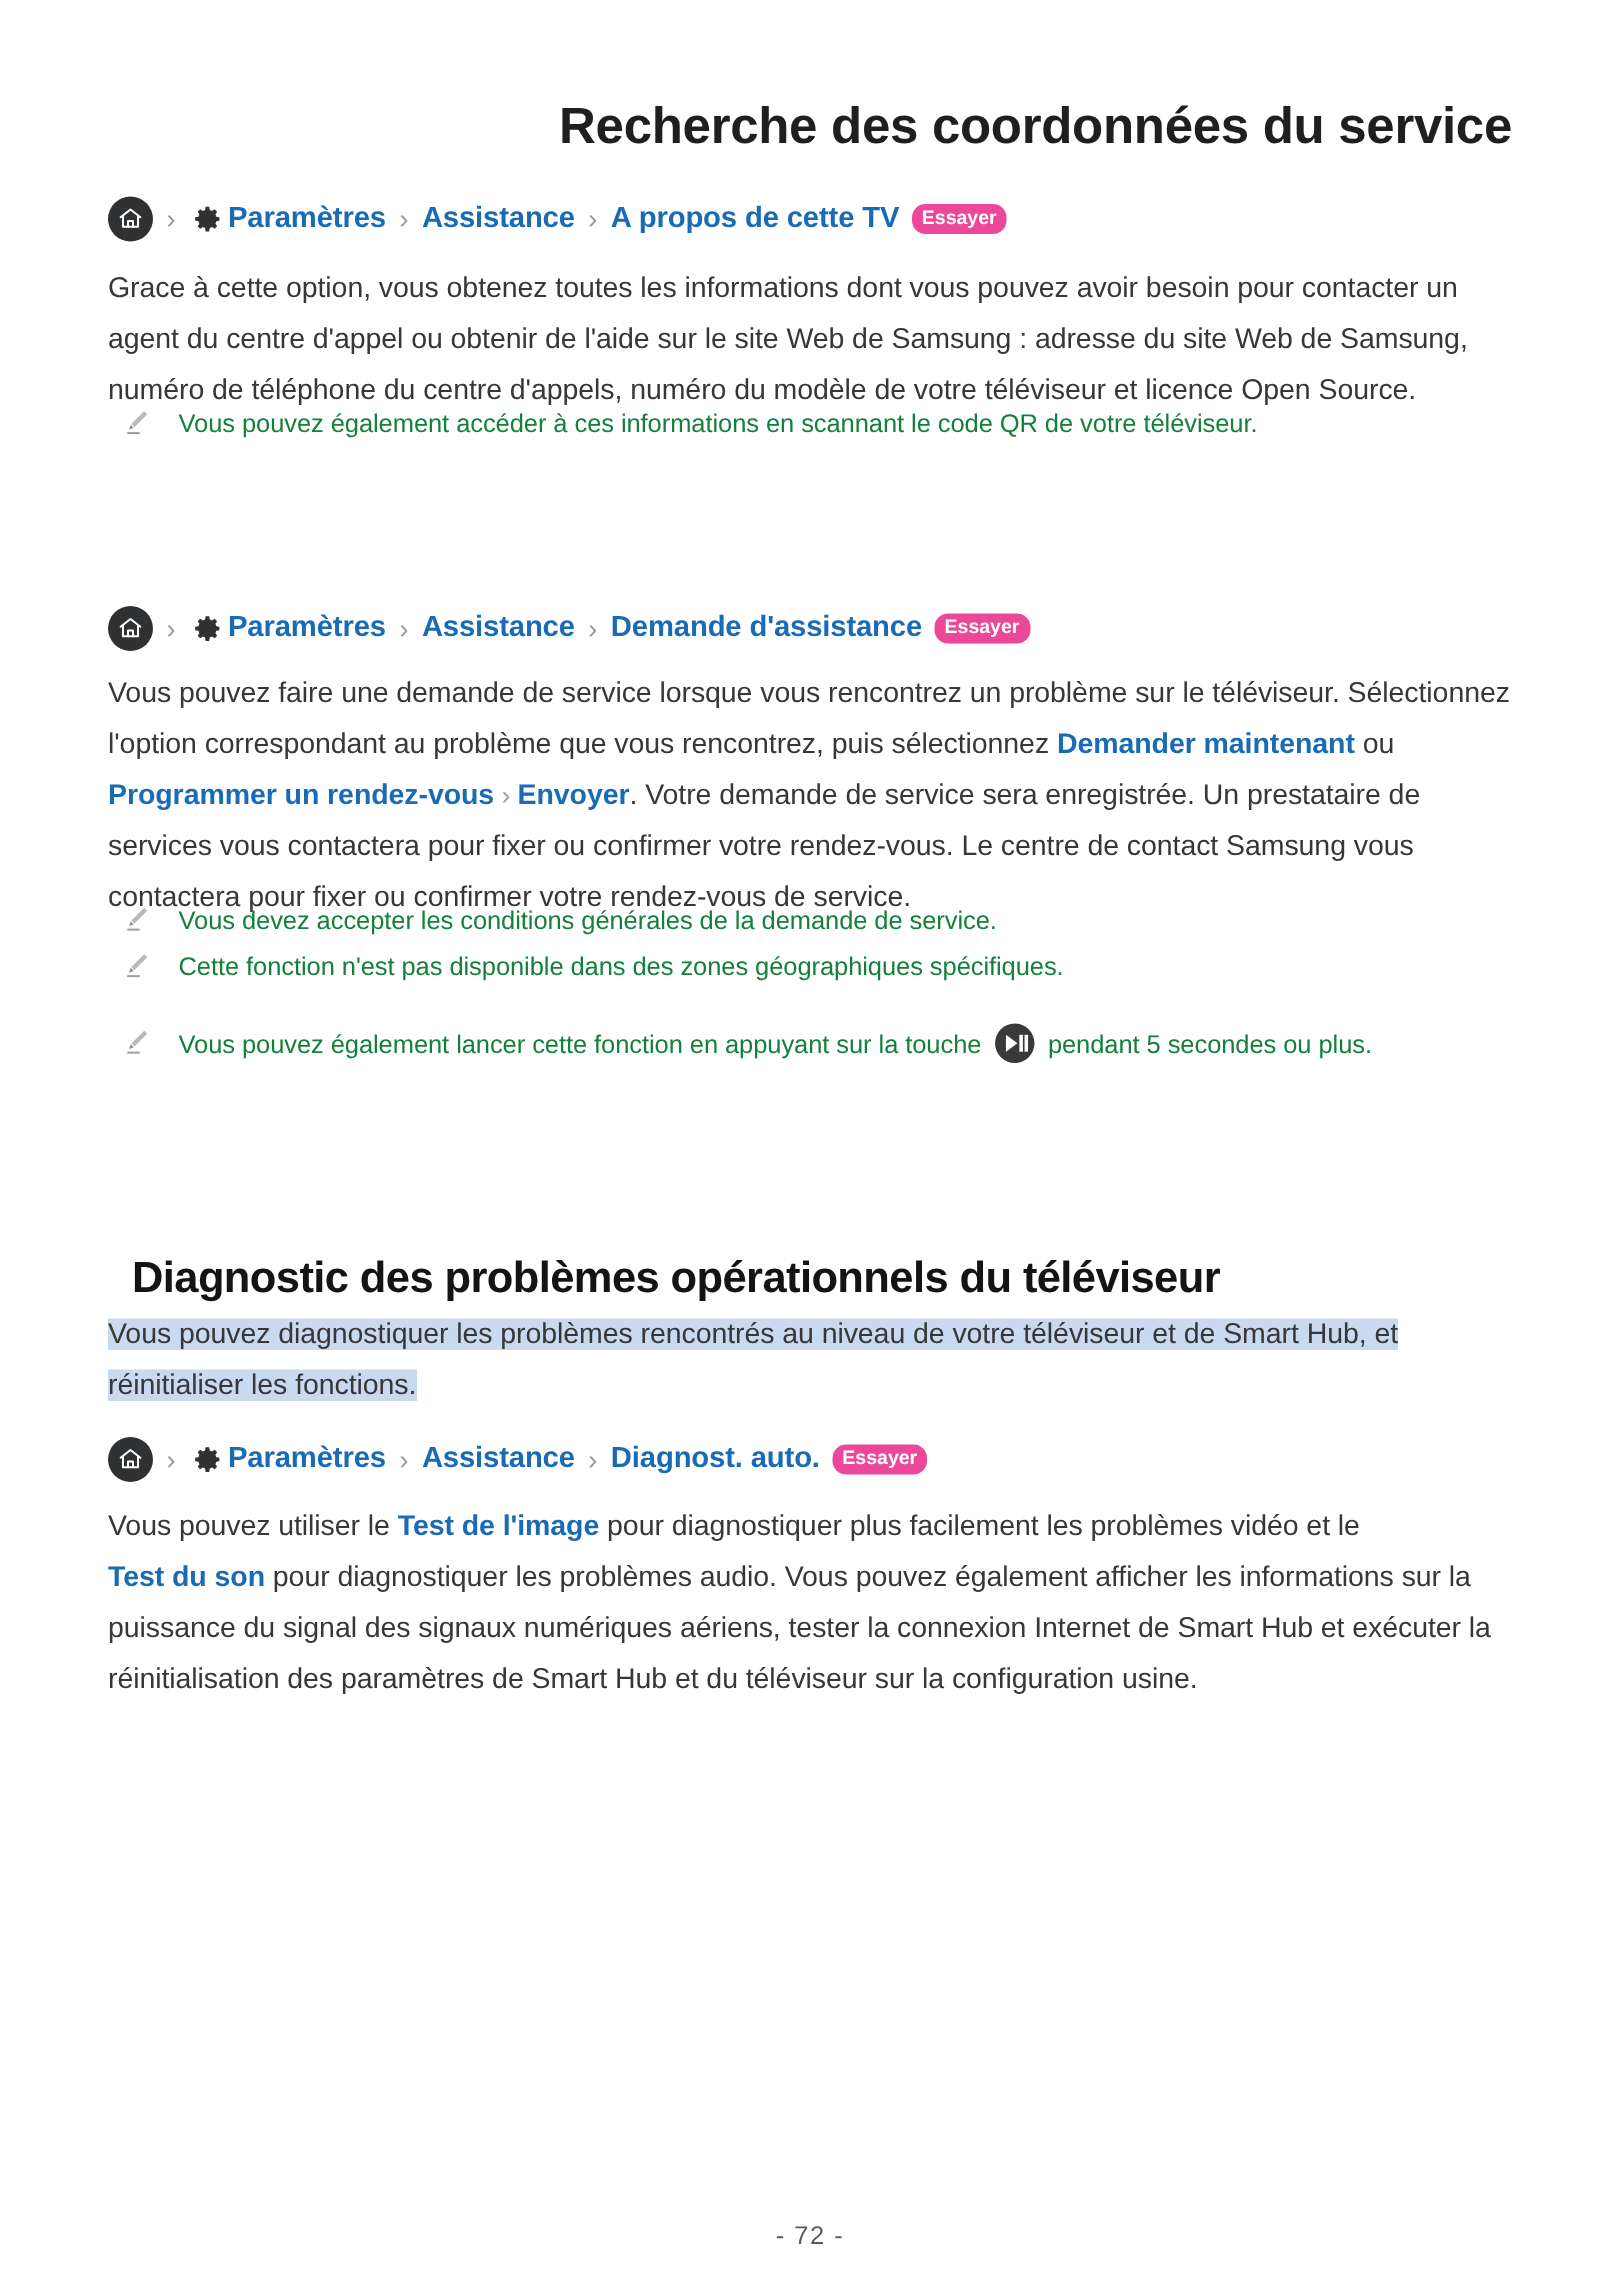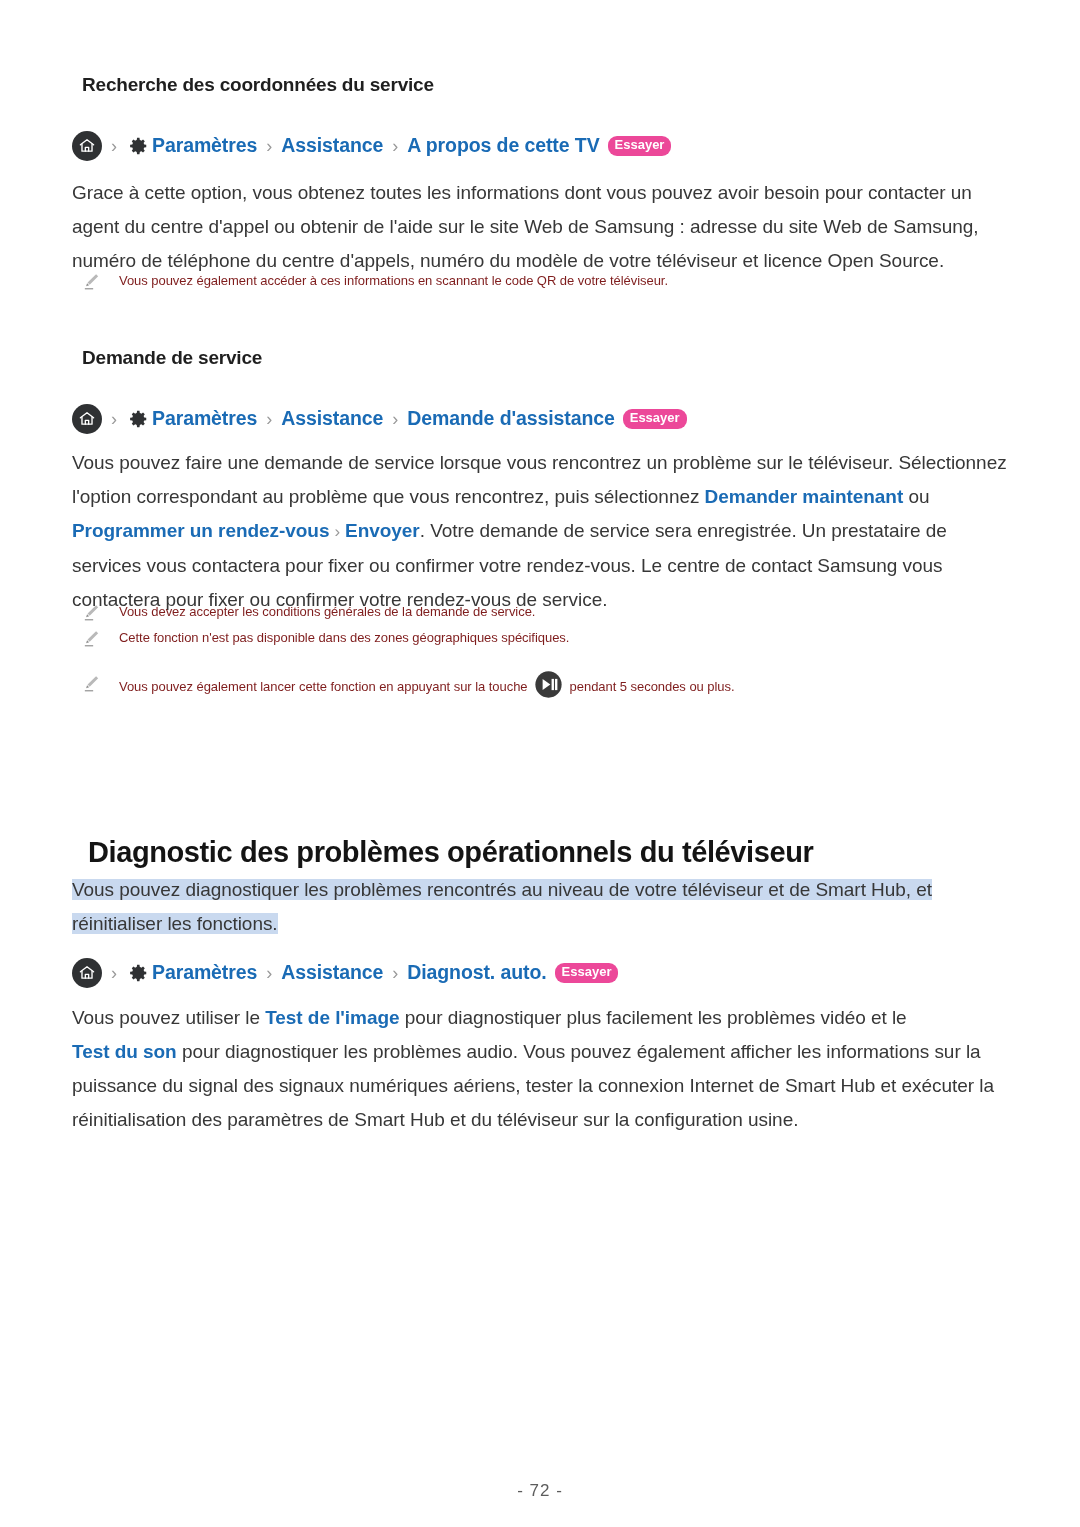--- a/index.html
+++ b/index.html
@@ -19,27 +19,28 @@
   .page {
     position: relative;
     width: 1080px;
     height: 1527px;
     box-sizing: border-box;
     padding: 0 72px;
   }
 
   
   h2.section-title {
-    font-size: 19px;
+    font-size: 34px;
     font-weight: 600;
     color: #1f1f1f;
     letter-spacing: -0.2px;
-    margin: 10px;
+    margin: 0;
     padding: 0;
     line-height: 1.2;
+    text-align: right;
   }
   h1.chapter-title {
     font-size: 29px;
     font-weight: 600;
     color: #141414;
     letter-spacing: -0.4px;
     margin: 16px;
     padding: 0;
     line-height: 1.25;
   }
@@ -127,23 +128,23 @@
 
   
   ul.notes {
     list-style: none;
     margin: 0;
     padding: 0;
   }
   ul.notes li {
     position: relative;
     padding-left: 47px;
-    font-size: 13px;
+    font-size: 17px;
     line-height: 1.35;
-    color: #7f1d1d;
+    color: #15803d;
     margin-bottom: 23px;
     letter-spacing: -0.05px;
   }
   ul.notes li:last-child { margin-bottom: 0; }
   .pencil-icon {
     position: absolute;
     left: 10px;
     top: 0px;
     width: 20px;
     height: 20px;
@@ -220,23 +221,20 @@
             <path d="M16.9 2.6 19.4 5 9.2 15.2 6.7 12.7z" fill="#b9b9b9"></path>
             <path d="M6.1 13.4 8.6 15.9 4.9 17.1z" fill="#8f8f8f"></path>
             <rect x="3.4" y="19.3" width="10" height="1.6" fill="#9d9d9d"></rect>
           </svg>
         </span>
         <span>Vous pouvez également accéder à ces informations en scannant le code QR de votre téléviseur.</span>
       </li>
     </ul>
   </div>
 
-  <div class="blk" style="top:337px;">
-    <h2 class="section-title">Demande de service</h2>
-  </div>
 
   <div class="blk" style="top:404px;">
     <div class="breadcrumb">
       <span class="home-icon">
         <svg width="18" height="18" viewBox="0 0 24 24" fill="none" stroke="#ffffff" stroke-width="1.8" stroke-linecap="round" stroke-linejoin="round">
           <path d="M3.2 10.4 12 3.6l8.8 6.8"></path>
           <path d="M5.3 9.6v9.3h13.4V9.6"></path>
           <path d="M9.8 18.9v-5.1h4.4v5.1"></path>
         </svg>
       </span>

